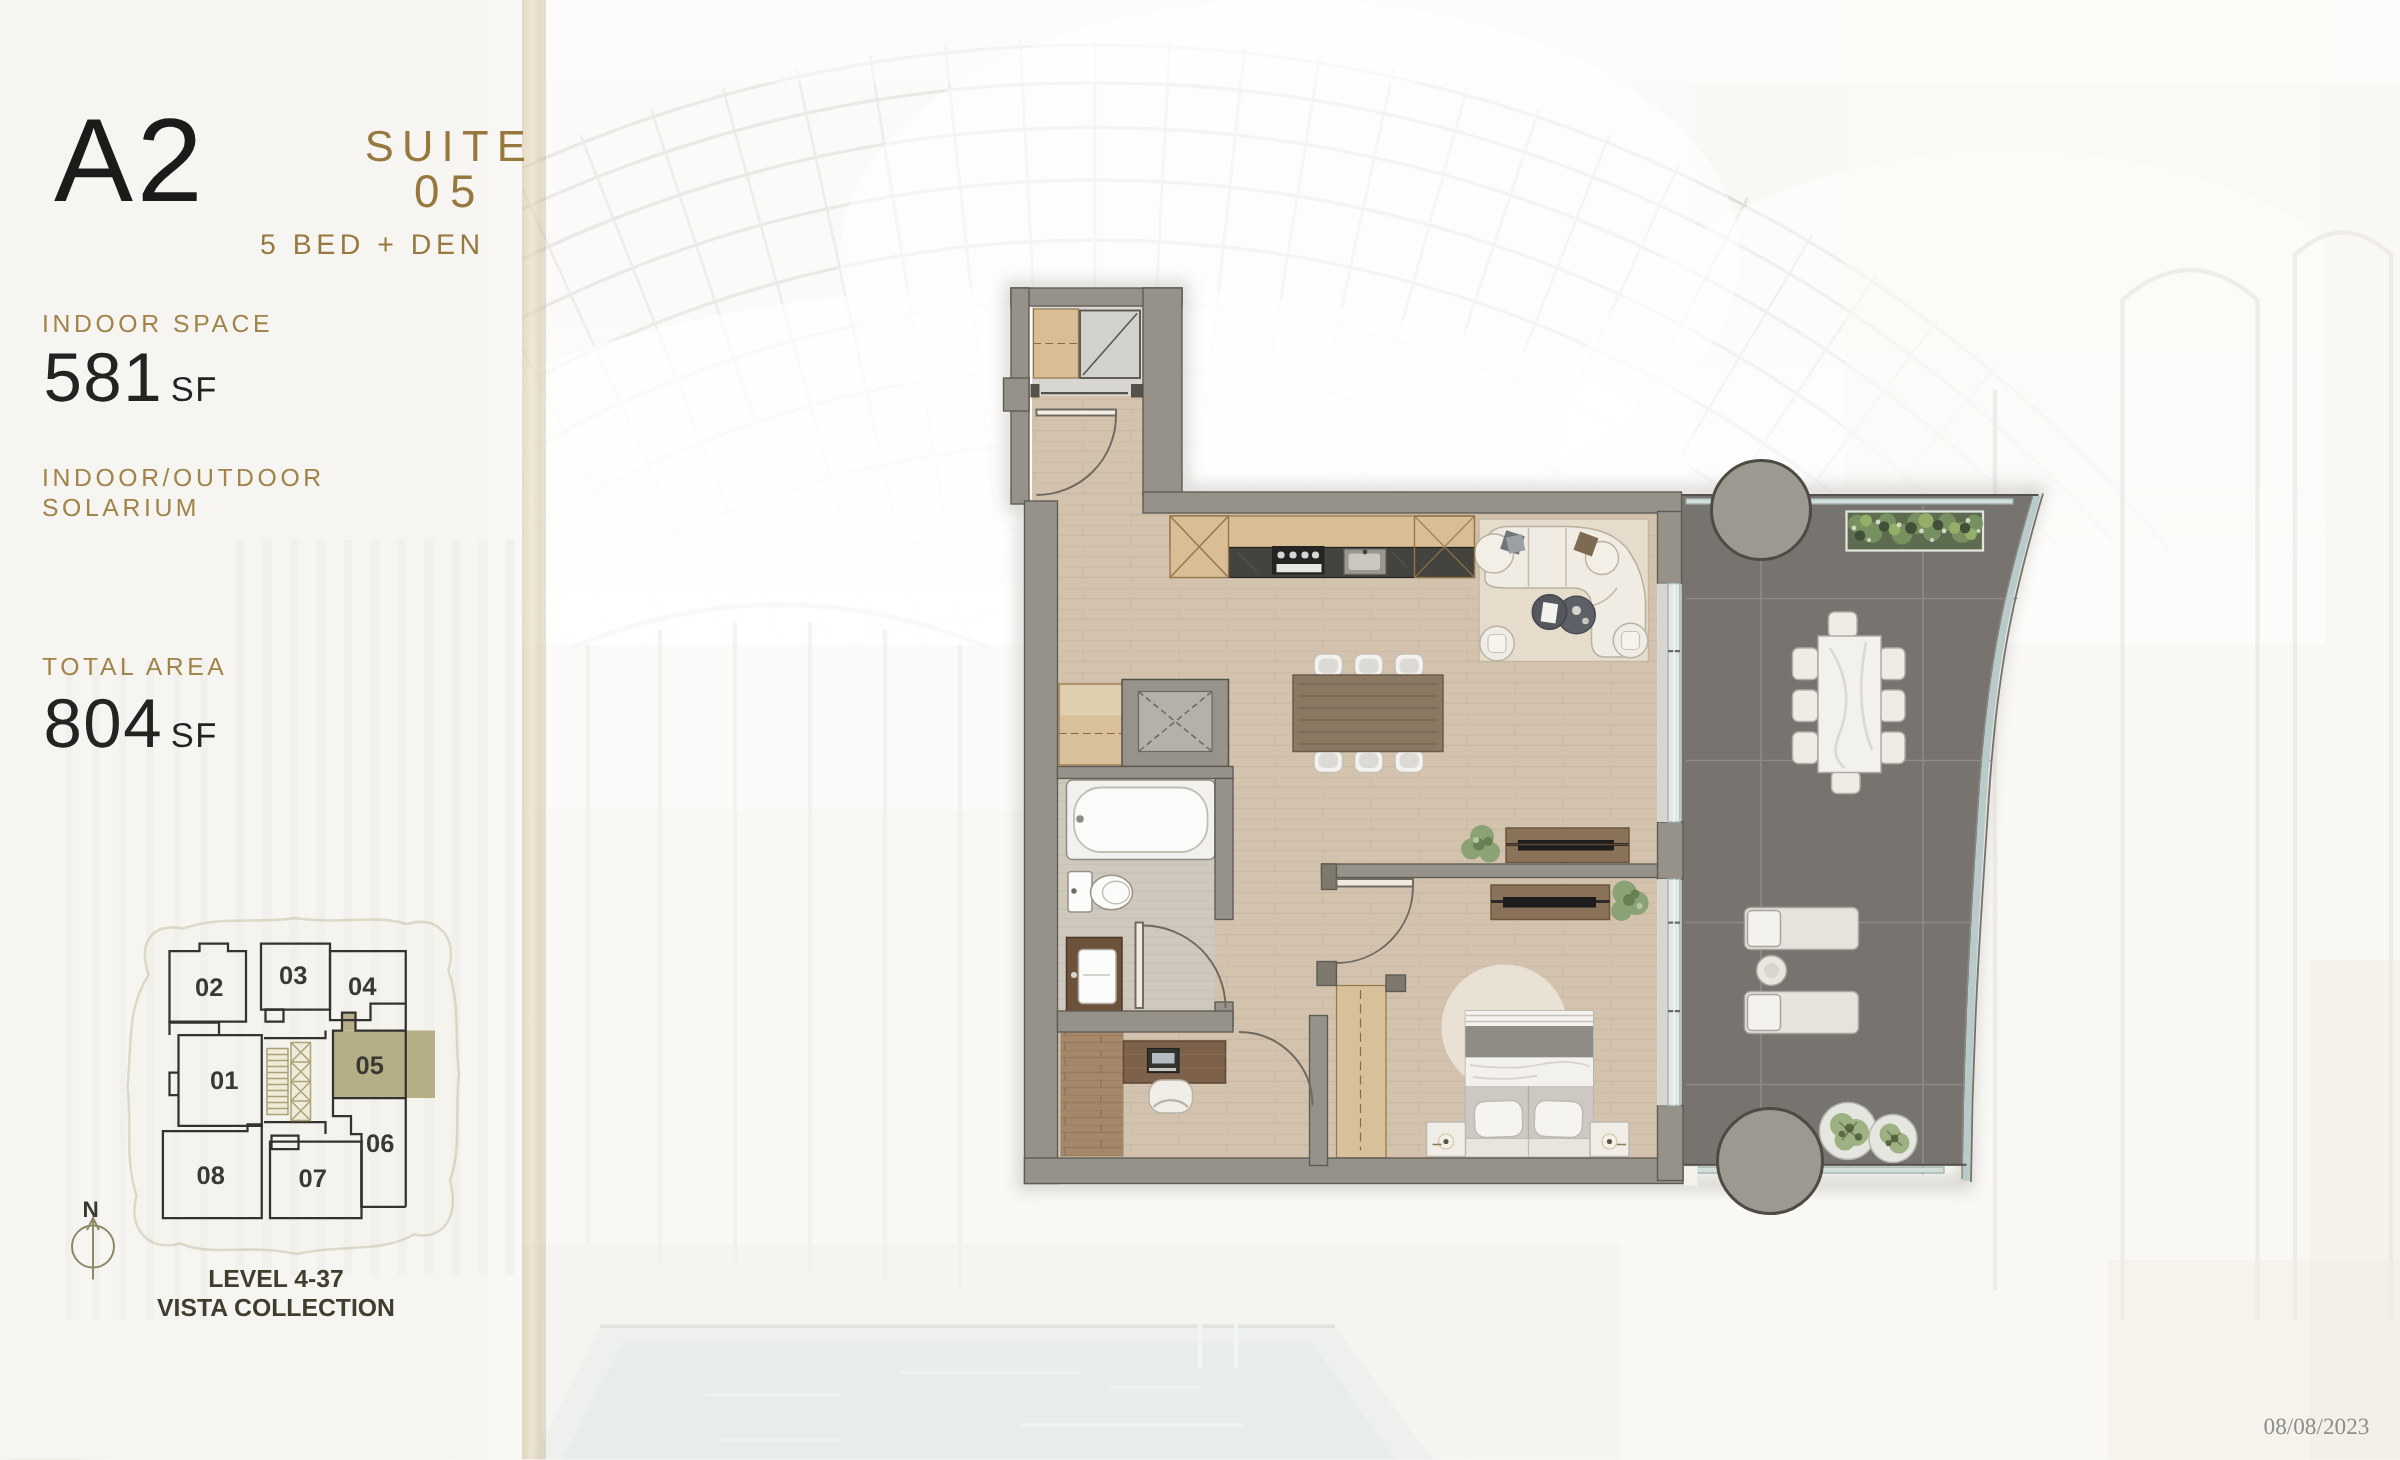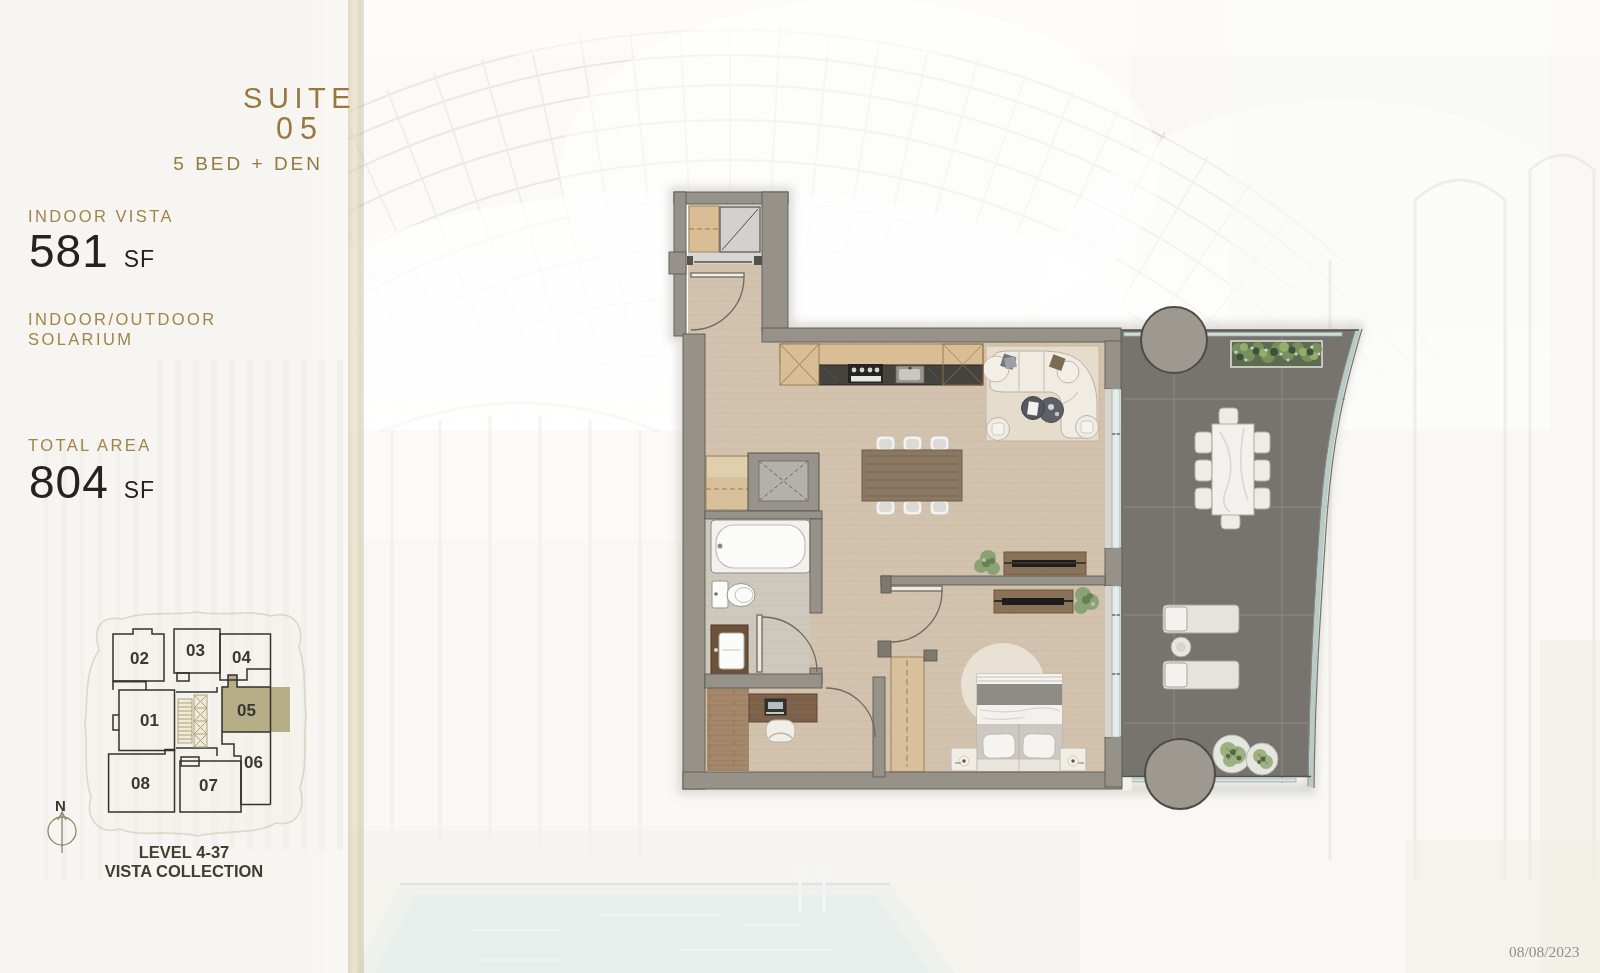--- a/index.html
+++ b/index.html
@@ -2,21 +2,21 @@
 <html><head>
 <meta charset="utf-8">
 <style>
   html,body{margin:0;padding:0;}
   body{width:1600px;height:973px;overflow:hidden;background:#f9f8f5;font-family:"Liberation Sans",sans-serif;}
   #page{position:relative;width:1600px;height:973px;overflow:hidden;}
   svg{position:absolute;left:0;top:0;}
   .gold{color:#97793f;}
   .lbl{position:absolute;color:#a08449;font-size:16.5px;letter-spacing:2.4px;font-weight:400;}
   .num{position:absolute;color:#242321;font-size:46px;letter-spacing:1px;}
-  .num span{font-size:23px;letter-spacing:1px;margin-left:15px;}
+  .num span{font-size:23px;letter-spacing:1px;margin-left:5px;}
 </style>
 </head>
 <body>
 <div id="page">
   <svg id="bg" width="1600" height="973" viewBox="0 0 1600 973">
     <defs>
       <linearGradient id="gstrip" x1="0" y1="0" x2="1" y2="0">
         <stop offset="0" stop-color="#cdb88f"></stop>
           <stop offset="0.5" stop-color="#e2d5b4"></stop>
           <stop offset="1" stop-color="#c9b48a"></stop>
@@ -484,26 +484,27 @@
     <g>
       <rect x="1105" y="389" width="8" height="159" fill="#d8d5cf" stroke="none"></rect>
       <rect x="1105" y="586" width="8" height="151" fill="#d8d5cf" stroke="none"></rect>
       <rect x="1112" y="389" width="8" height="159" fill="#e0e9e7" stroke="#a3b8b5" stroke-width="1"></rect>
       <rect x="1112" y="586" width="8" height="151" fill="#e0e9e7" stroke="#a3b8b5" stroke-width="1"></rect>
       <path d="M1112,434 h8 M1112,615 h8 M1112,674 h8" stroke="#6e6b65" stroke-width="1.5"></path>
       <path d="M1116,389 V548 M1116,586 V737" stroke="#eff3f2" stroke-width="1"></path>
     </g>
   </svg>
 
+  <div style="position:absolute;left:36px;top:61px;font-size:79px;color:#1c1b19;letter-spacing:2.5px;">A2</div>
   <div style="position:absolute;left:0;top:0;width:318px;text-align:right;">
     <div class="gold" style="position:absolute;left:0;top:82px;width:323px;font-size:29px;letter-spacing:5.5px;padding-left:33px;">SUITE</div>
     <div class="gold" style="position:absolute;left:0;top:111px;width:324px;font-size:30.5px;letter-spacing:7px;">05</div>
     <div class="gold" style="position:absolute;left:0;top:153px;width:323px;font-size:19px;letter-spacing:3px;">5 BED + DEN</div>
   </div>
-  <div class="lbl" style="left:28px;top:207px;">INDOOR VISTA</div>
+  <div class="lbl" style="left:28px;top:207px;">INDOOR SPACE</div>
   <div class="num" style="left:29px;top:224px;">581<span>SF</span></div>
   <div class="lbl" style="left:28px;top:310px;">INDOOR/OUTDOOR</div>
   <div class="lbl" style="left:28px;top:330px;">SOLARIUM</div>
   <div class="lbl" style="left:28px;top:436px;">TOTAL AREA</div>
   <div class="num" style="left:29px;top:455px;text-align:center;">804<span>SF</span></div>
   <svg id="keyplan" width="1600" height="973" viewBox="0 0 1600 973">
     <path id="blob" d="M99,650 C92,628 101,615 122,619 C148,610 173,616 197,612 C224,617 250,609 271,616 C293,610 305,625 299,647 C307,670 303,694 306,716 C303,741 308,765 300,787 C306,810 297,827 276,823 C253,836 227,829 198,836 C168,829 141,838 120,829 C98,835 85,818 91,797 C83,773 88,748 85,724 C88,698 84,673 99,650 Z" fill="#f3f1ea" opacity="0.3"></path>
     <use href="#blob" fill="none" stroke="#a49d6d" stroke-width="1.7"></use>
 
     <rect x="222" y="687" width="68" height="45" fill="#b5ae86"></rect>

